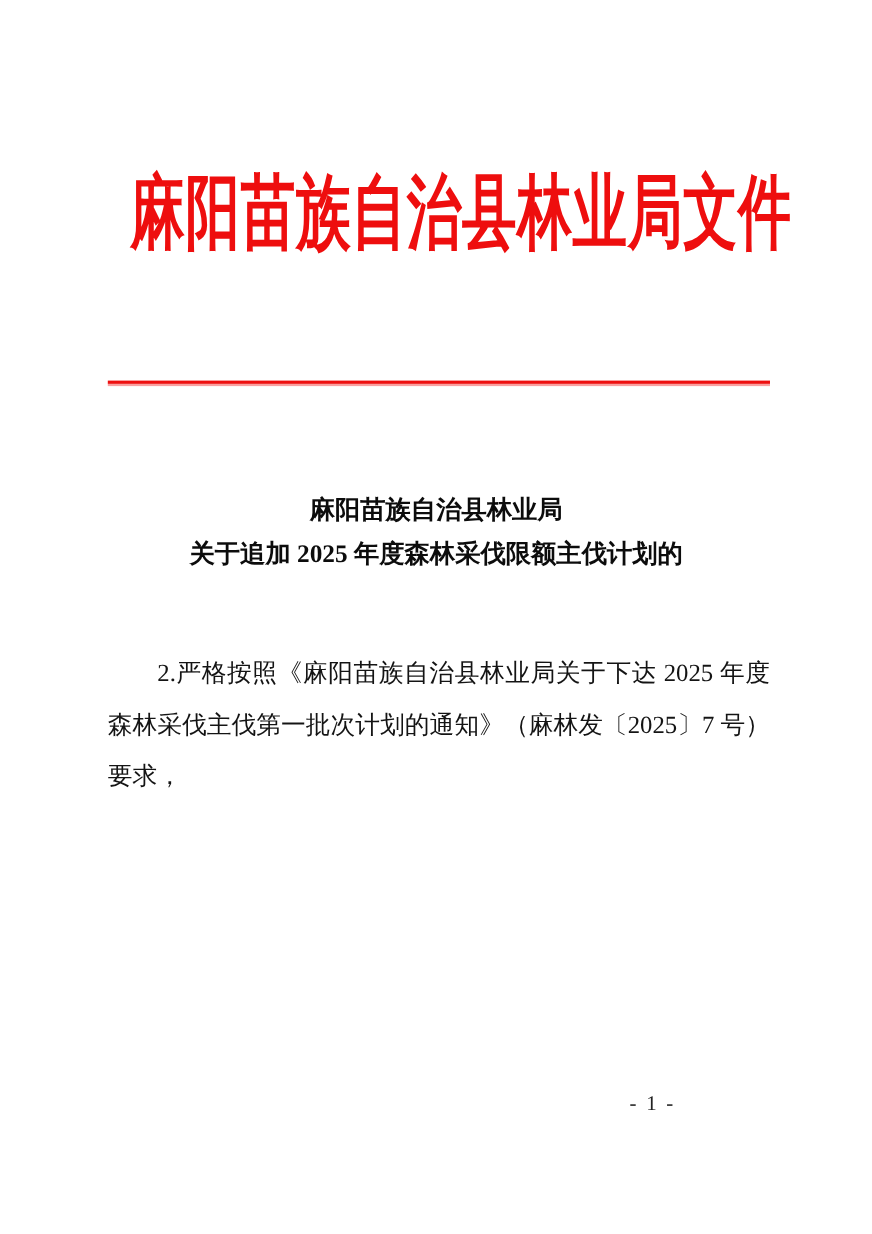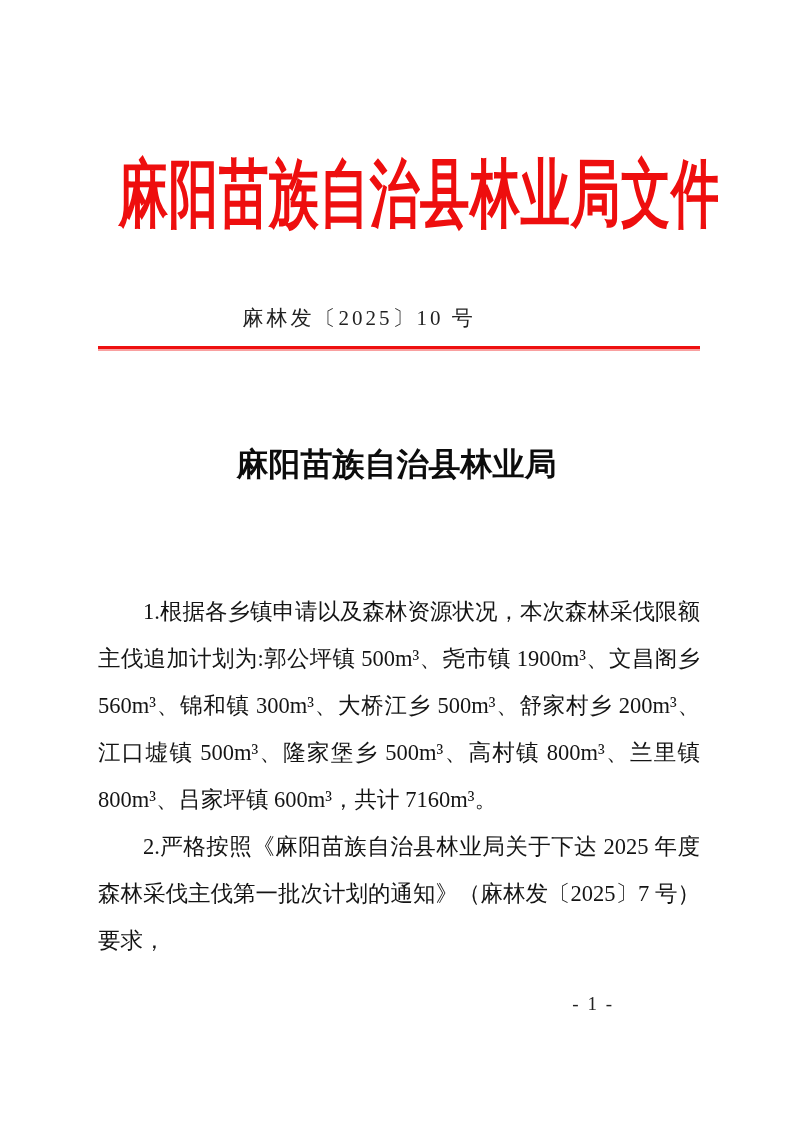--- a/index.html
+++ b/index.html
@@ -63,21 +63,21 @@
   }
 
   
   .doc-title {
     position: absolute;
     top: 444px;
     left: 50px;
     width: 693px;
     text-align: center;
     font-weight: bold;
-    font-size: 32px;
+    font-size: 23px;
     line-height: 40px;
     color: #0c0c0c;
   }
   .doc-title .t-line { white-space: nowrap; }
 
   
   .doc-body {
     position: absolute;
     top: 588px;
     left: 98px;
@@ -105,31 +105,30 @@
     color: #222222;
   }
 </style>
 </head>
 <body>
 
 <div class="page">
 
   <div class="red-head">麻阳苗族自治县林业局文件</div>
 
-  <div class="doc-number">麻林发〔2025〕10 号</div>
 
   <div class="red-rule">
     <div class="rule-main"></div>
     <div class="rule-light"></div>
   </div>
 
   <div class="doc-title">
     <div class="t-line">麻阳苗族自治县林业局</div>
+    <div class="t-line">关于追加 2025 年度森林采伐限额主伐计划的</div>
   </div>
 
   <div class="doc-body">
-    <p class="indent">1.根据各乡镇申请以及森林资源状况，本次森林采伐限额主伐追加计划为:郭公坪镇 500m³、尧市镇 1900m³、文昌阁乡 560m³、锦和镇 300m³、大桥江乡 500m³、舒家村乡 200m³、江口墟镇 500m³、隆家堡乡 500m³、高村镇 800m³、兰里镇 800m³、吕家坪镇 600m³，共计 7160m³。</p>
     <p class="indent">2.严格按照《麻阳苗族自治县林业局关于下达 2025 年度森林采伐主伐第一批次计划的通知》（麻林发〔2025〕7 号）要求，</p>
   </div>
 
   <div class="page-footer">- 1 -</div>
 
 </div>
 
 </body></html>

